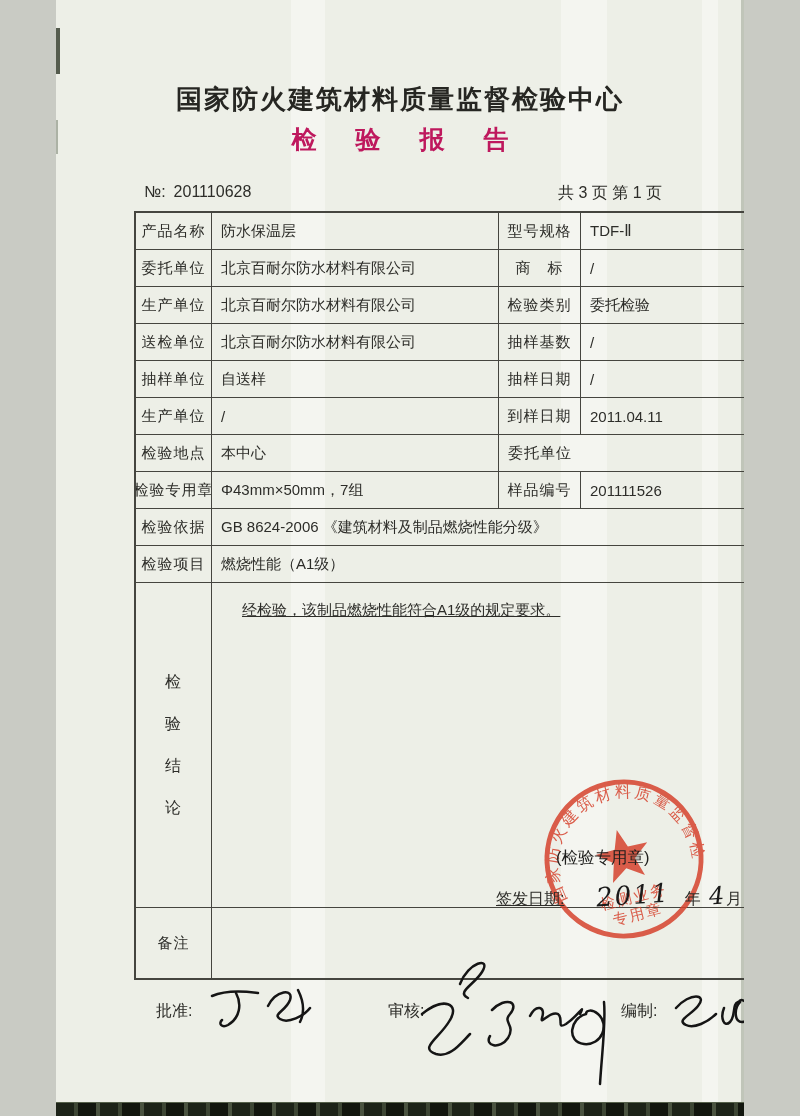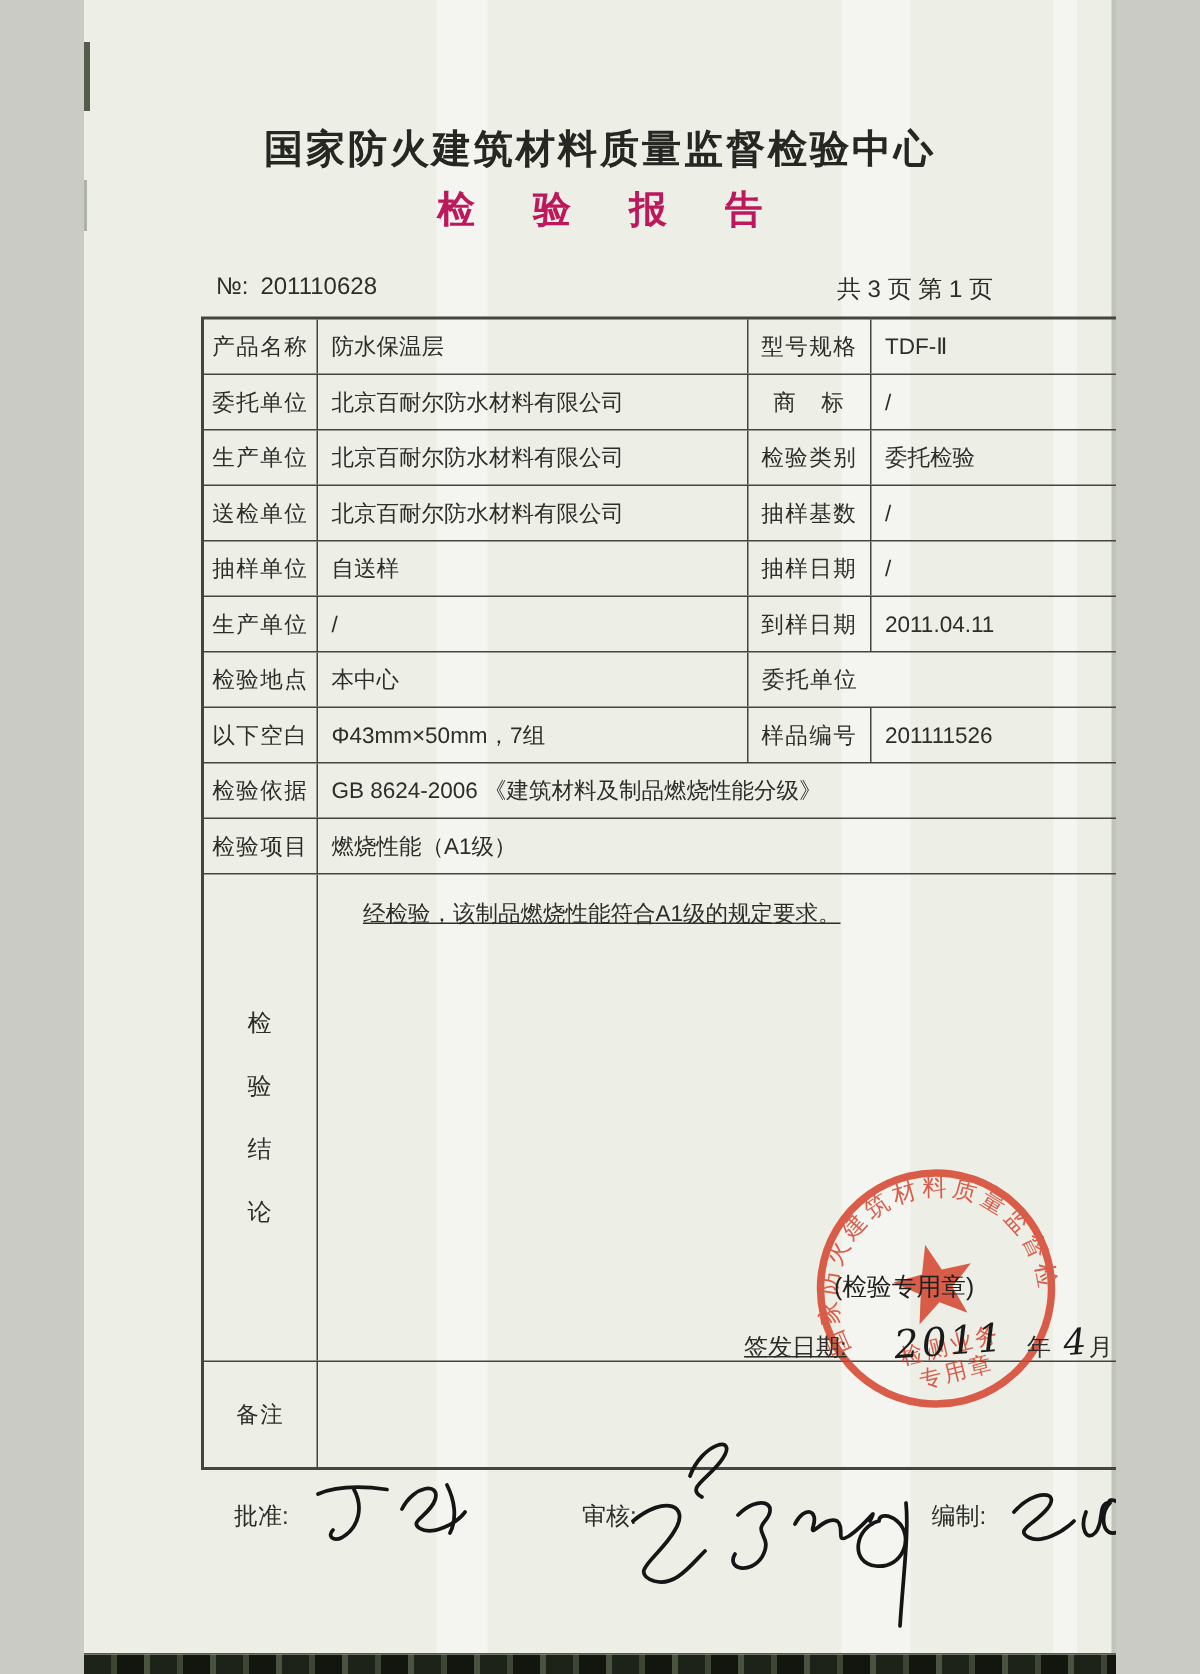--- a/index.html
+++ b/index.html
@@ -135,21 +135,21 @@
       <div class="cell val c2">/</div>
       <div class="cell lbl c3">到样日期</div>
       <div class="cell val c4">2011.04.11</div>
     </div>
     <div class="trow">
       <div class="cell lbl c1">检验地点</div>
       <div class="cell val c2">本中心</div>
       <div class="cell lbl c3">委托单位</div>
     </div>
     <div class="trow">
-      <div class="cell lbl c1">以下空白</div>
+      <div class="cell lbl c1">检验专用章</div>
       <div class="cell val c2">Φ43mm×50mm，7组</div>
       <div class="cell lbl c3">样品编号</div>
       <div class="cell val c4">201111526</div>
     </div>
     <div class="trow">
       <div class="cell lbl c1">检验依据</div>
       <div class="cell val cwide">GB 8624-2006 《建筑材料及制品燃烧性能分级》</div>
     </div>
     <div class="trow">
       <div class="cell lbl c1">检验项目</div>

